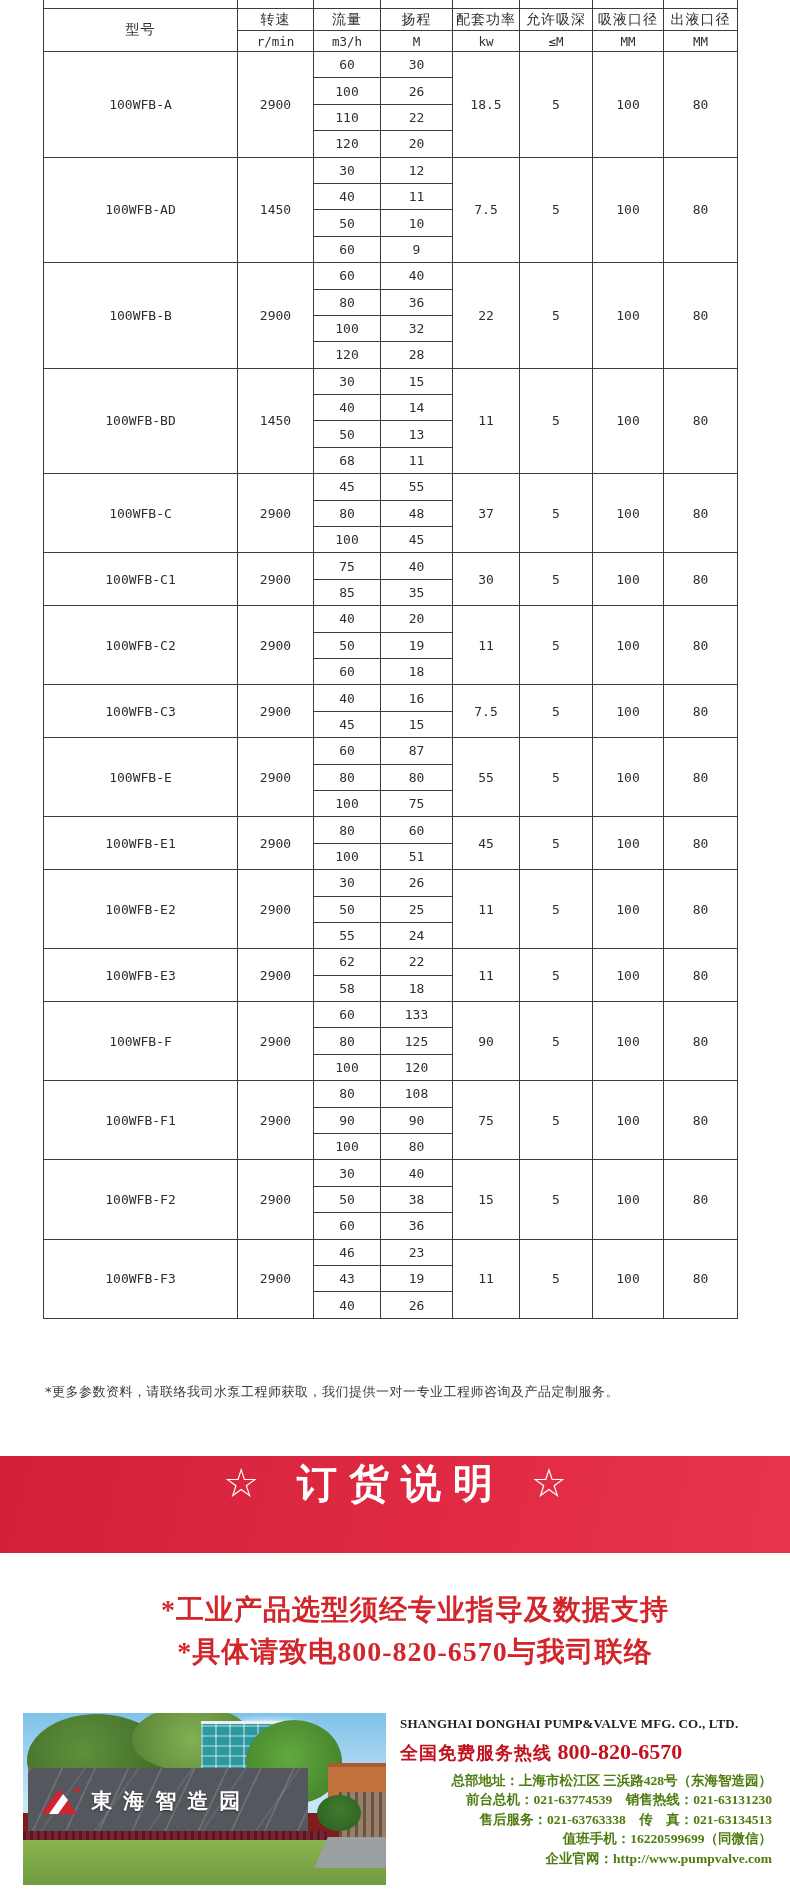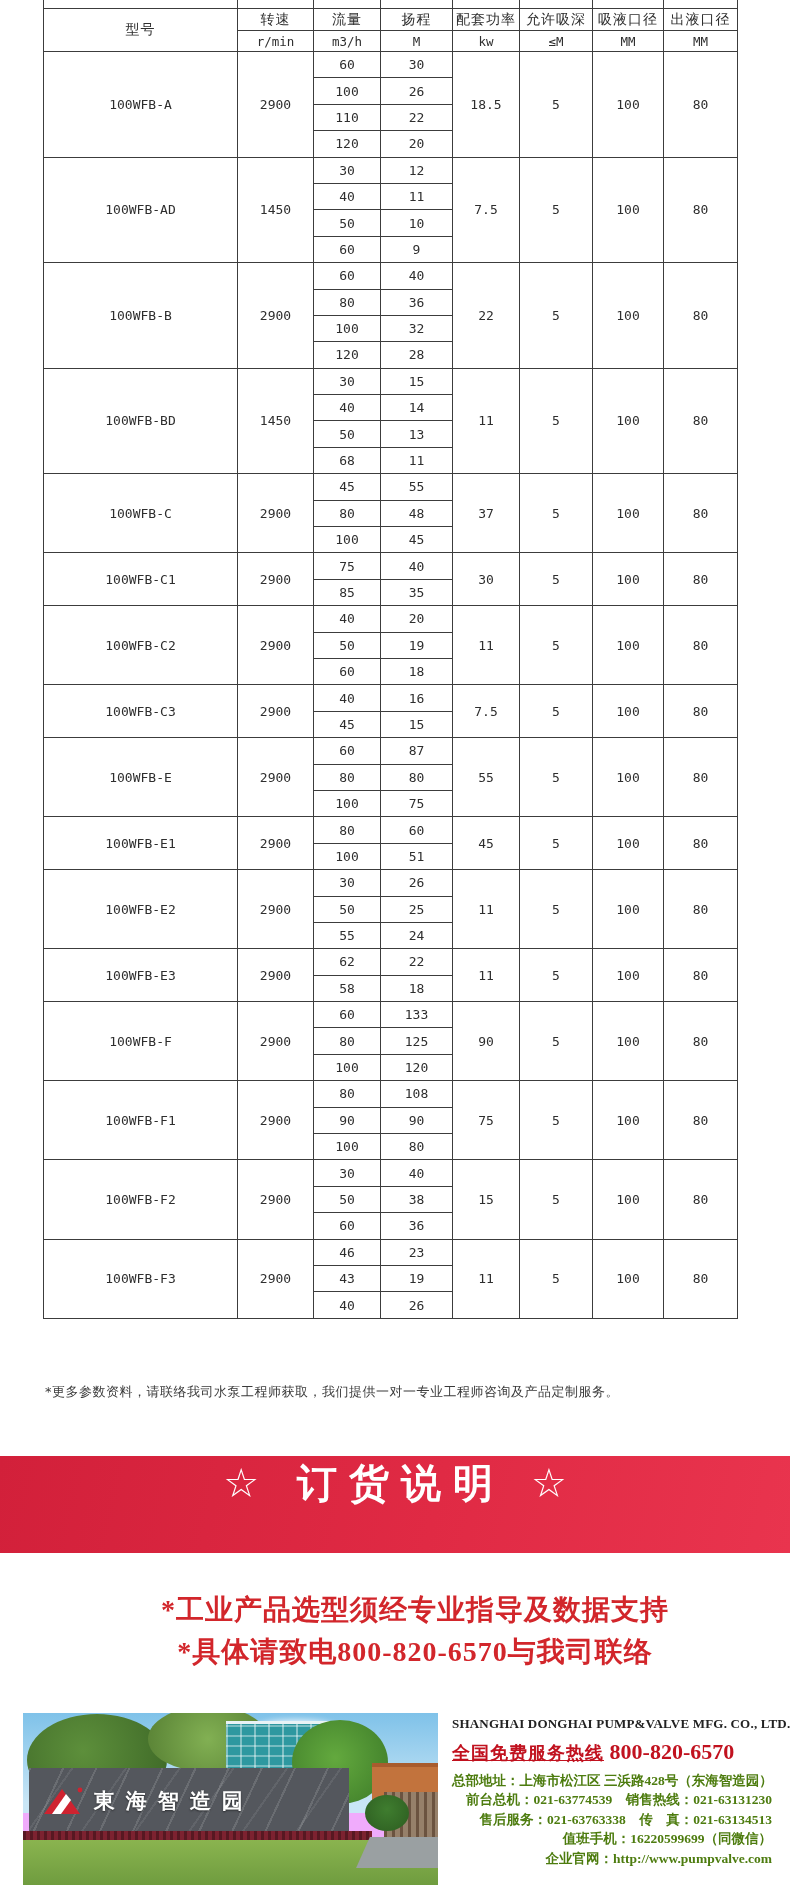--- a/index.html
+++ b/index.html
@@ -26,21 +26,21 @@
   .banner .title{color:#ffffff;font-size:40px;font-weight:900;letter-spacing:12px;text-indent:12px;}
 
   
   .advisory{margin-top:40px;text-align:center;color:#d2262b;font-weight:900;
             font-family:"Liberation Serif","DejaVu Serif",serif;}
   .advisory .line{font-size:28px;line-height:34px;letter-spacing:1px;padding-left:40px;}
   .advisory .line + .line{margin-top:8px;}
 
   
   .company{margin:44px 18px 0 23px;display:flex;align-items:flex-start;}
-  .photo{width:415px;height:172px;position:relative;overflow:hidden;flex:none;background:#f0abfc;}
+  .photo{width:363px;height:172px;position:relative;overflow:hidden;flex:none;background:#7f1d1d;}
   .sky{position:absolute;left:0;top:0;width:100%;height:58%;
        background:linear-gradient(180deg,#7fc2e9 0%,#c9e6f6 90%);}
   .cloud{position:absolute;background:rgba(255,255,255,.85);border-radius:50%;filter:blur(3px);}
   .c1{left:55%;top:4%;width:90px;height:22px;}
   .c2{left:10%;top:10%;width:60px;height:16px;}
   .glass-building{position:absolute;left:49%;top:5%;width:27%;height:48%;background:#2e98a0;
        background-image:repeating-linear-gradient(90deg,rgba(255,255,255,.4) 0 2px,transparent 2px 14px),
                         repeating-linear-gradient(0deg,rgba(255,255,255,.35) 0 2px,transparent 2px 10px);
        border-top:3px solid #e8f2f5;}
   .tree{position:absolute;border-radius:50%;}
@@ -63,21 +63,21 @@
   .lawn{position:absolute;left:0;bottom:0;width:100%;height:26%;
        background:linear-gradient(180deg,#8ab44f,#6f9c3f);}
   .driveway{position:absolute;right:-4%;bottom:10%;width:22%;height:18%;background:#9aa0a2;
        transform:skewX(-24deg);}
 
   .info{margin-left:14px;flex:1;min-width:0;}
   .name-cn{font-size:27px;font-weight:900;color:#121212;letter-spacing:1px;white-space:nowrap;}
   .name-en{font-size:13px;font-weight:700;color:#222;margin-top:3px;letter-spacing:0.2px;
        font-family:"Liberation Serif","DejaVu Serif",serif;white-space:nowrap;}
   .hotline{margin-top:7px;color:#c1121f;font-weight:900;white-space:nowrap;}
-  .hotline .label{font-size:18px;letter-spacing:1px;text-decoration:underline;}
+  .hotline .label{font-size:18px;letter-spacing:1px;}
   .hotline .number{font-size:22px;font-family:"Liberation Serif","DejaVu Serif",serif;}
   .details{margin-top:6px;}
   .detail-line{font-size:13.5px;font-weight:700;color:#4d7c0f;line-height:19.5px;
        font-family:"Liberation Serif","DejaVu Serif",serif;white-space:nowrap;text-align:right;}
 </style>
 </head>
 <body>
 
 <div class="page">
 

